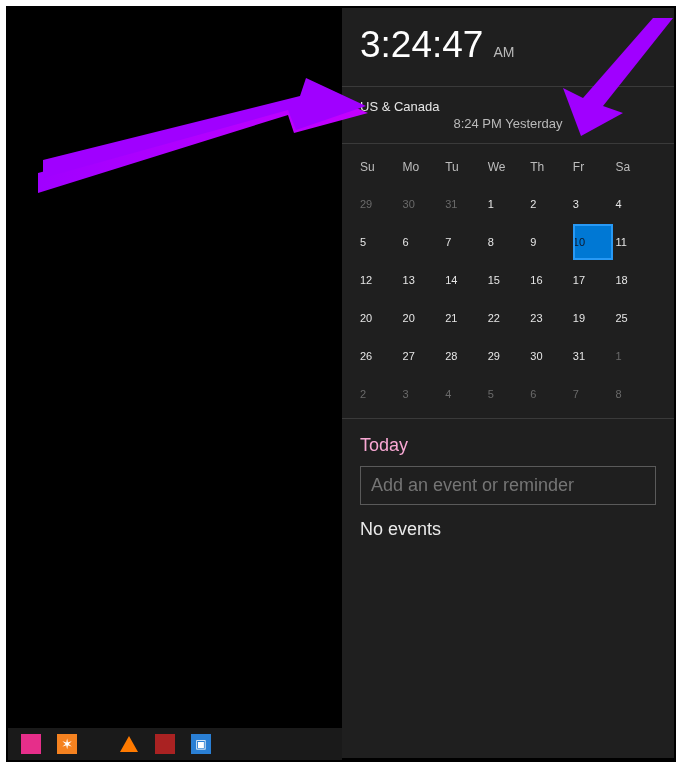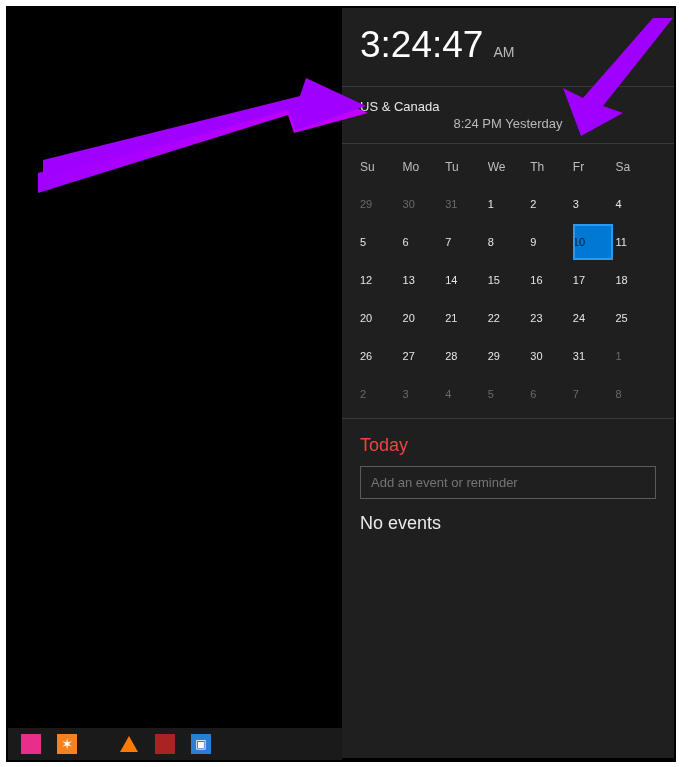--- a/index.html
+++ b/index.html
@@ -128,29 +128,29 @@
     outline-offset: -2px;
     color: #0f172a;
   }
   .agenda {
     border-top: 1px solid #3a3a3a;
     padding: 16px 18px 8px 18px;
   }
   .agenda-title {
     font-size: 18px;
     font-weight: 400;
-    color: #ef4444;
+    color: #f9a8d4;
     margin-bottom: 10px;
   }
   .event-input {
     width: 100%;
     background: #1f1f1f;
     border: 1px solid #5a5a5a;
     color: #9a9a9a;
-    font-size: 13px;
+    font-size: 18px;
     padding: 8px 10px;
     outline: none;
   }
   .no-events {
     margin-top: 14px;
     font-size: 18px;
     color: #eaeaea;
   }
   
   .taskbar {
@@ -238,21 +238,21 @@
           <div class="cal-day">14</div>
           <div class="cal-day">15</div>
           <div class="cal-day">16</div>
           <div class="cal-day">17</div>
           <div class="cal-day">18</div>
           <div class="cal-day">20</div>
           <div class="cal-day">20</div>
           <div class="cal-day">21</div>
           <div class="cal-day">22</div>
           <div class="cal-day">23</div>
-          <div class="cal-day">24</div>
+          <div class="cal-day">19</div>
           <div class="cal-day">25</div>
           <div class="cal-day">26</div>
           <div class="cal-day">27</div>
           <div class="cal-day">28</div>
           <div class="cal-day">29</div>
           <div class="cal-day">30</div>
           <div class="cal-day">31</div>
           <div class="cal-day other">1</div>
           <div class="cal-day other">2</div>
           <div class="cal-day other">3</div>

